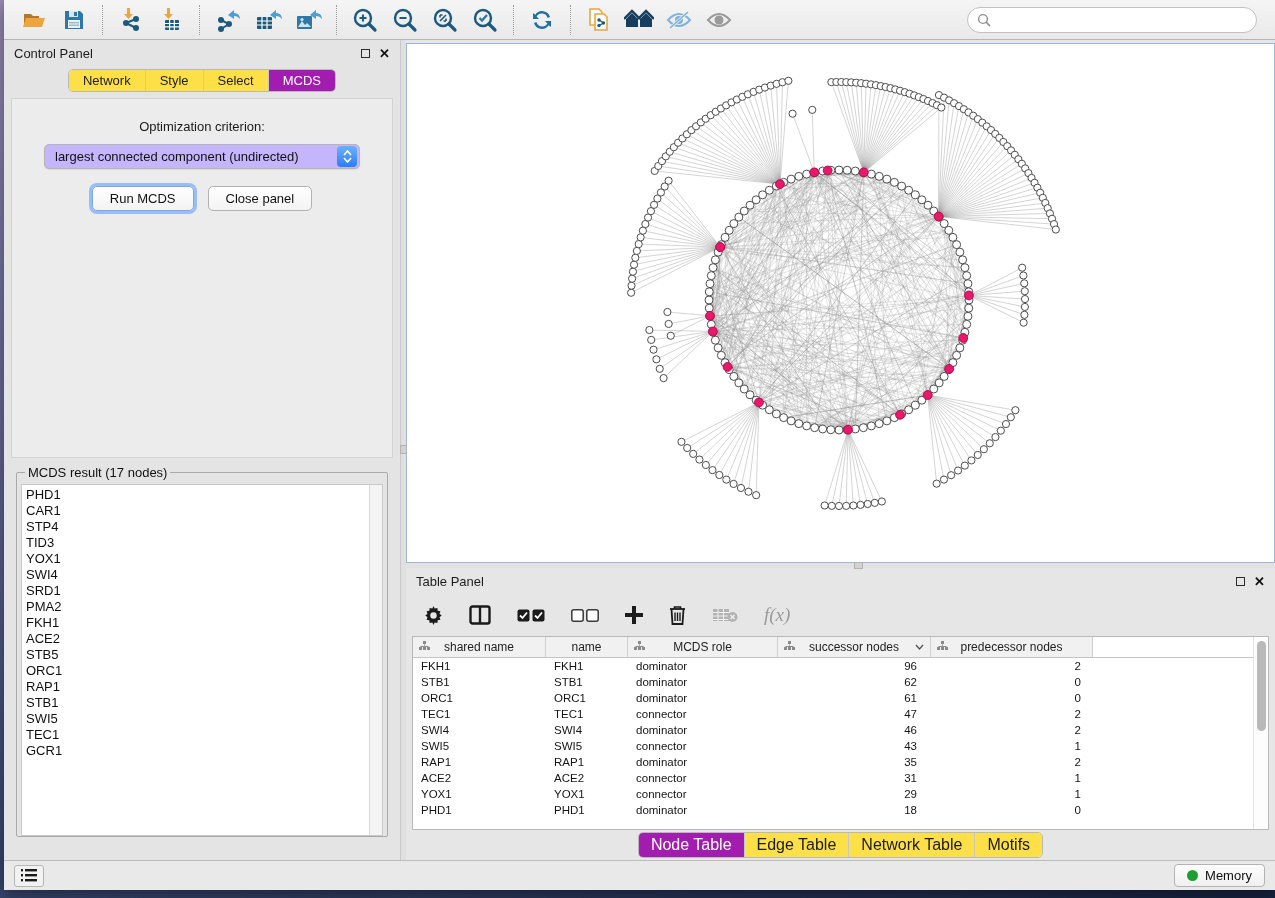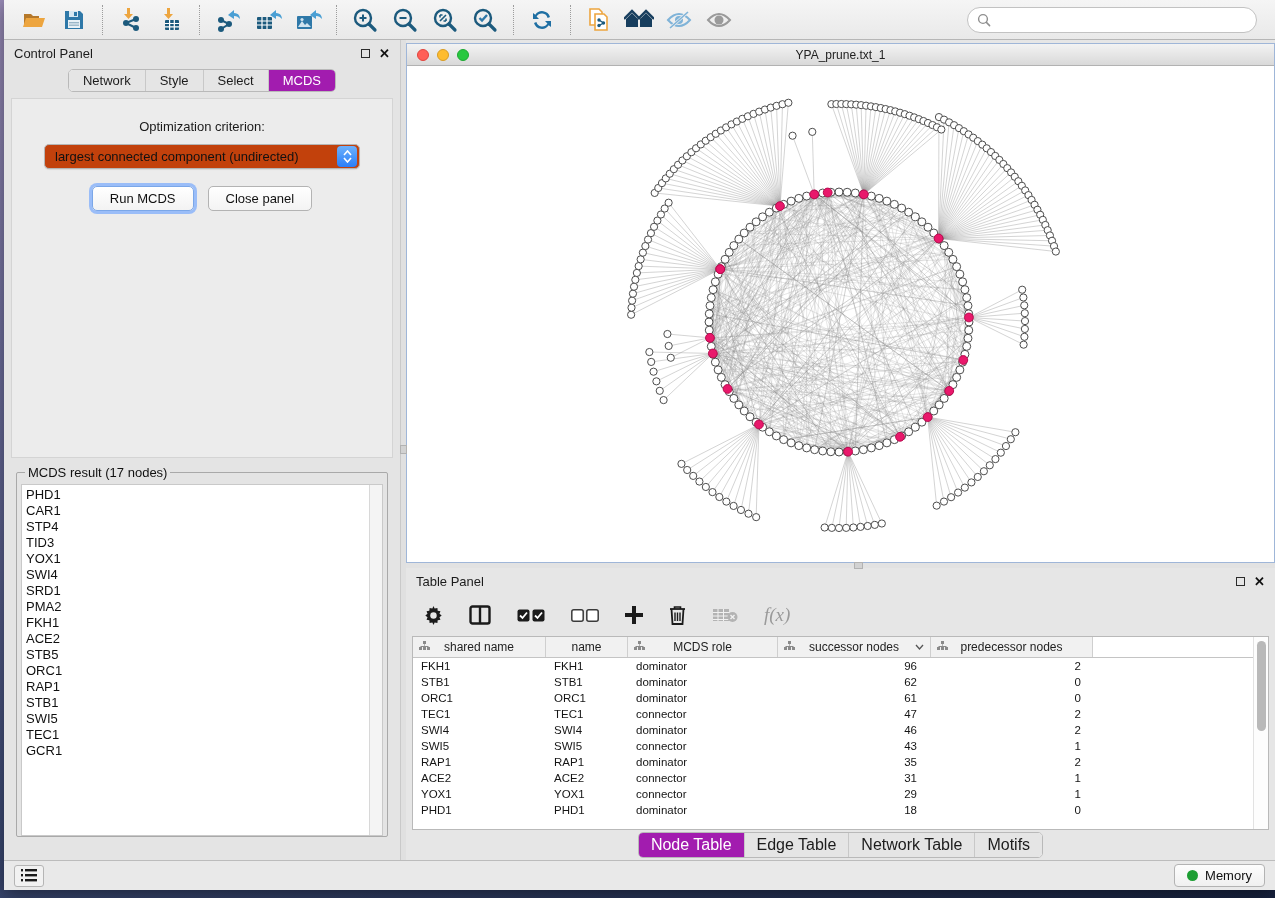--- a/index.html
+++ b/index.html
@@ -28,28 +28,28 @@
   
   .cpanel { width:396px; flex:none; background:#e4e4e4; display:flex; flex-direction:column; }
   .panel-title-row { height:26px; display:flex; align-items:center; padding:0 10px; }
   .panel-title { font-size:13px; color:#1c1c1c; }
   .panel-title-icons { margin-left:auto; display:flex; align-items:center; gap:9px; }
   .float-box { width:9px; height:9px; border:1.6px solid #2b2b2b; background:transparent; }
   .close-x { font-size:13px; font-weight:bold; color:#111; line-height:1; }
 
   .seg-tabs { display:flex; justify-content:center; margin:3px 0 6px; }
   .seg { display:flex; border:1px solid #b9b9b9; border-radius:5px; overflow:hidden; background:#fff; }
-  .seg-item { font-size:13px; padding:3px 14px; color:#1c1c1c; background:#e5e5e5; border-right:1px solid #c8c8c8; }
+  .seg-item { font-size:13px; padding:3px 14px; color:#1c1c1c; background:#fde047; border-right:1px solid #c8c8c8; }
   .seg-item:last-child { border-right:none; }
   .seg-item.sel { background:#a21caf; color:#fff; }
   .seg-sm .seg-item { font-size:16px; padding:3px 12px; }
 
   .cpanel-sub { margin:0 7px; background:#ececec; border:1px solid #d4d4d4; height:360px; flex:none; }
   .opt-label { text-align:center; font-size:13px; color:#1a1a1a; margin-top:20px; }
-  .dropdown { width:316px; height:25px; margin:10px auto 0; background:#c2410c; border:1px solid #b5b5b5;
+  .dropdown { width:316px; height:25px; margin:10px auto 0; background:#c4b5fd; border:1px solid #b5b5b5;
     border-radius:5px; display:flex; align-items:center; box-shadow:0 1px 1px rgba(0,0,0,.08); }
   .dropdown .dd-text { flex:1; font-size:13px; color:#111; padding-left:10px; white-space:nowrap; }
   .dd-stepper { width:20px; height:21px; margin:0 2px; background:linear-gradient(#6db1fb,#2a7ef8);
     border-radius:4px; display:flex; flex-direction:column; align-items:center; justify-content:center; gap:1px; }
   .btn-row { display:flex; justify-content:center; gap:14px; margin-top:17px; }
   .mac-btn { font-size:13px; color:#111; background:linear-gradient(#ffffff,#f3f3f3);
     border:1px solid #b3b3b3; border-radius:5px; padding:4px 17px; }
   .mac-btn.focused { box-shadow:0 0 0 3px rgba(110,165,255,.65); border-color:#7ba7e8; }
 
   .fieldset { margin:7px 12px 0; border:1px solid #a9a9a9; border-radius:2px; height:372px;
@@ -320,28 +320,20 @@
       </fieldset>
     </div>
 
     <div class="vsplit">
         <div class="grip"></div>
       </div>
 
     <div class="rightcol">
 
       <div class="netview">
-        <div class="net-titlebar">
-          <span class="net-title">YPA_prune.txt_1</span>
-          <span class="lights">
-            <span class="light r"></span>
-            <span class="light y"></span>
-            <span class="light g"></span>
-          </span>
-        </div>
         <div class="net-canvas">
           <svg id="net-svg" width="863" height="496" viewBox="0 0 863 496">
               <g>
                 <line x1="407.6404291038558" y1="128.30265740527045" x2="311.1290568345273" y2="303.8561918490081" stroke="#858585" stroke-opacity="0.28" stroke-width="0.7"></line>
                 <line x1="415.7066796366405" y1="384.97491117088214" x2="508.4120827980215" y2="361.17220926874313" stroke="#858585" stroke-opacity="0.28" stroke-width="0.7"></line>
                 <line x1="464.3296853314311" y1="381.91581094672205" x2="560.9749111708821" y2="239.70667963664044" stroke="#858585" stroke-opacity="0.28" stroke-width="0.7"></line>
                 <line x1="391.8277907312568" y1="379.63734711837" x2="304.3026574052705" y2="280.3595708961443" stroke="#858585" stroke-opacity="0.28" stroke-width="0.7"></line>
                 <line x1="562" y1="256" x2="537.1722092687431" y2="179.58791720197848" stroke="#858585" stroke-opacity="0.28" stroke-width="0.7"></line>
                 <line x1="302.25652530432467" y1="247.83723246118922" x2="423.8372324611893" y2="385.74347469567533" stroke="#858585" stroke-opacity="0.28" stroke-width="0.7"></line>
                 <line x1="552.8709431654727" y1="208.14380815099187" x2="532.1667215608527" y2="338.8651186673296" stroke="#858585" stroke-opacity="0.28" stroke-width="0.7"></line>

